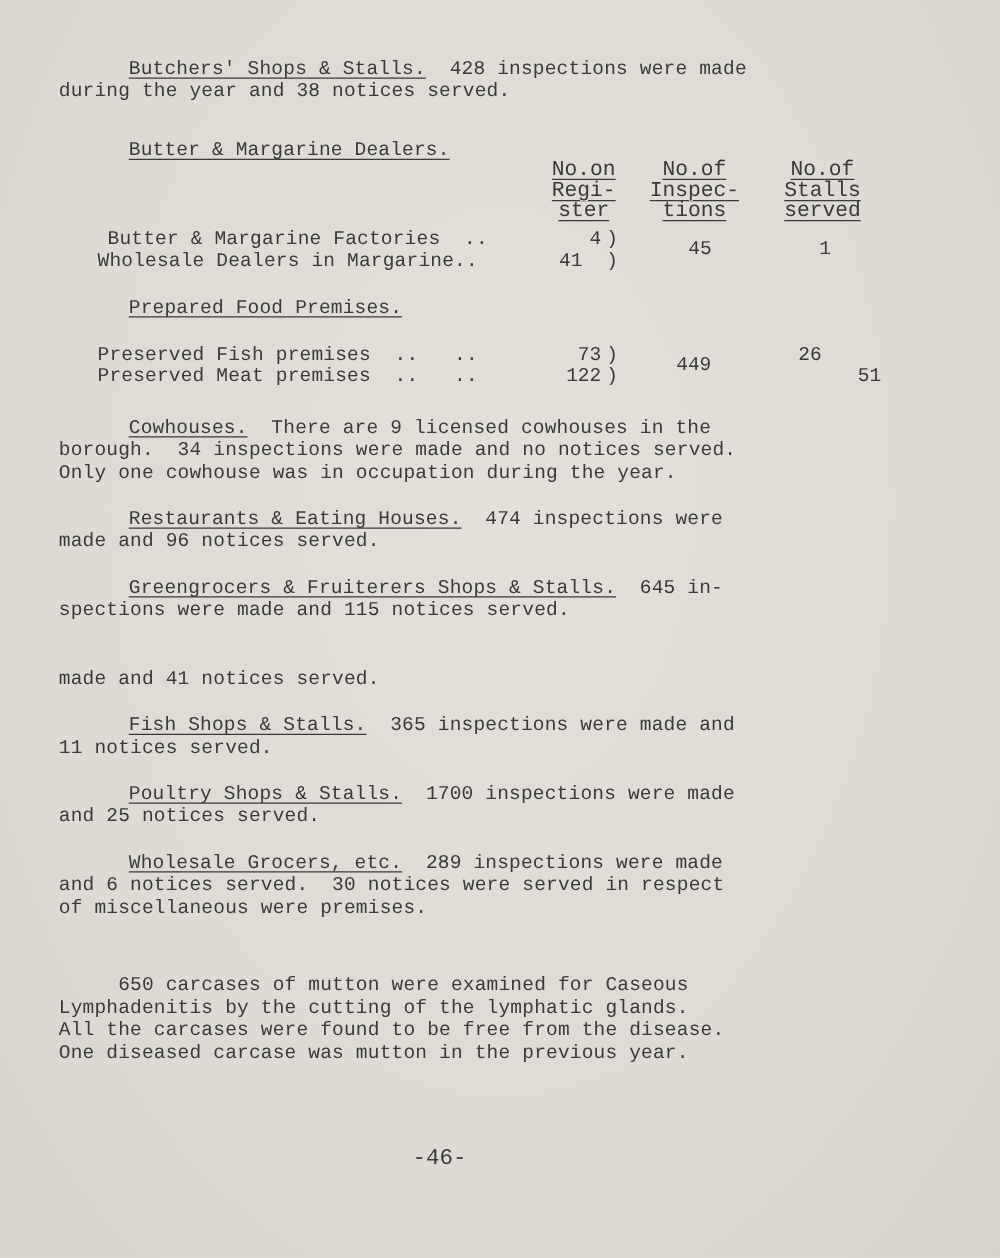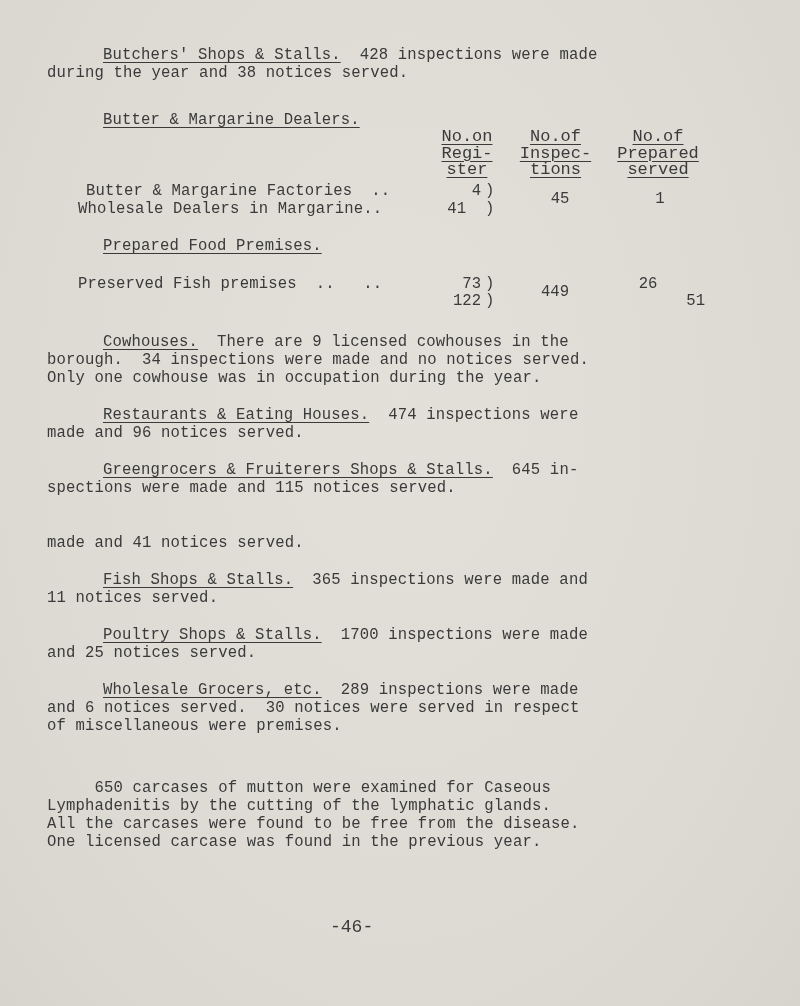--- a/index.html
+++ b/index.html
@@ -58,40 +58,41 @@
     <span class="mid">Regi-</span>
     <span class="last">ster</span>
   </div>
   <div class="colhead" style="left:513px;top:129px;width:85px;">
     <span class="first">No.of</span>
     <span class="mid">Inspec-</span>
     <span class="last">tions</span>
   </div>
   <div class="colhead" style="left:614px;top:129px;width:88px;">
     <span class="first">No.of</span>
-    <span class="mid">Prepared</span>
+    <span class="mid">Stalls</span>
     <span class="last">served</span>
   </div>
 
   <div class="line" style="left:86px;top:182px;">Butter &amp; Margarine Factories  ..</div>
   <div class="num" style="left:441px;top:182px;width:40px;text-align:right;">4</div>
   <div class="brace" style="left:485px;top:182px;">)</div>
   <div class="line" style="left:78px;top:200px;">Wholesale Dealers in Margarine..</div>
   <div class="num" style="left:426px;top:200px;width:40px;text-align:right;">41</div>
   <div class="brace" style="left:485px;top:200px;">)</div>
   <div class="num" style="left:540px;top:190px;width:40px;text-align:center;">45</div>
   <div class="num" style="left:640px;top:190px;width:40px;text-align:center;">1</div>
 
   <div class="line" style="left:103px;top:237px;"><span class="u">Prepared Food Premises.</span></div>
 
   <div class="line" style="left:78px;top:275px;">Preserved Fish premises  ..   ..</div>
   <div class="num" style="left:441px;top:275px;width:40px;text-align:right;">73</div>
   <div class="brace" style="left:485px;top:275px;">)</div>
   <div class="num" style="left:628px;top:275px;width:40px;text-align:center;">26</div>
 
+  <div class="line" style="left:78px;top:292px;">Preserved Meat premises  ..   ..</div>
   <div class="num" style="left:441px;top:292px;width:40px;text-align:right;">122</div>
   <div class="brace" style="left:485px;top:292px;">)</div>
   <div class="num" style="left:665px;top:292px;width:40px;text-align:right;">51</div>
 
   <div class="num" style="left:530px;top:283px;width:50px;text-align:center;">449</div>
 
   <div class="line" style="left:103px;top:333px;"><span class="u">Cowhouses.</span><span>  There are 9 licensed cowhouses in the</span></div>
   <div class="line" style="left:47px;top:351px;">borough.  34 inspections were made and no notices served.</div>
   <div class="line" style="left:47px;top:369px;">Only one cowhouse was in occupation during the year.</div>
 
@@ -109,16 +110,16 @@
   <div class="line" style="left:103px;top:626px;"><span class="u">Poultry Shops &amp; Stalls.</span><span>  1700 inspections were made</span></div>
   <div class="line" style="left:47px;top:644px;">and 25 notices served.</div>
 
   <div class="line" style="left:103px;top:681px;"><span class="u">Wholesale Grocers, etc.</span><span>  289 inspections were made</span></div>
   <div class="line" style="left:47px;top:699px;">and 6 notices served.  30 notices were served in respect</div>
   <div class="line" style="left:47px;top:717px;">of miscellaneous were premises.</div>
 
   <div class="line" style="left:47px;top:779px;">     650 carcases of mutton were examined for Caseous</div>
   <div class="line" style="left:47px;top:797px;">Lymphadenitis by the cutting of the lymphatic glands.</div>
   <div class="line" style="left:47px;top:815px;">All the carcases were found to be free from the disease.</div>
-  <div class="line" style="left:47px;top:833px;">One licensed carcase was found in the previous year.</div>
+  <div class="line" style="left:47px;top:833px;">One diseased carcase was mutton in the previous year.</div>
 
   <div class="pagenum">-46-</div>
 </div>
 
 </body></html>

